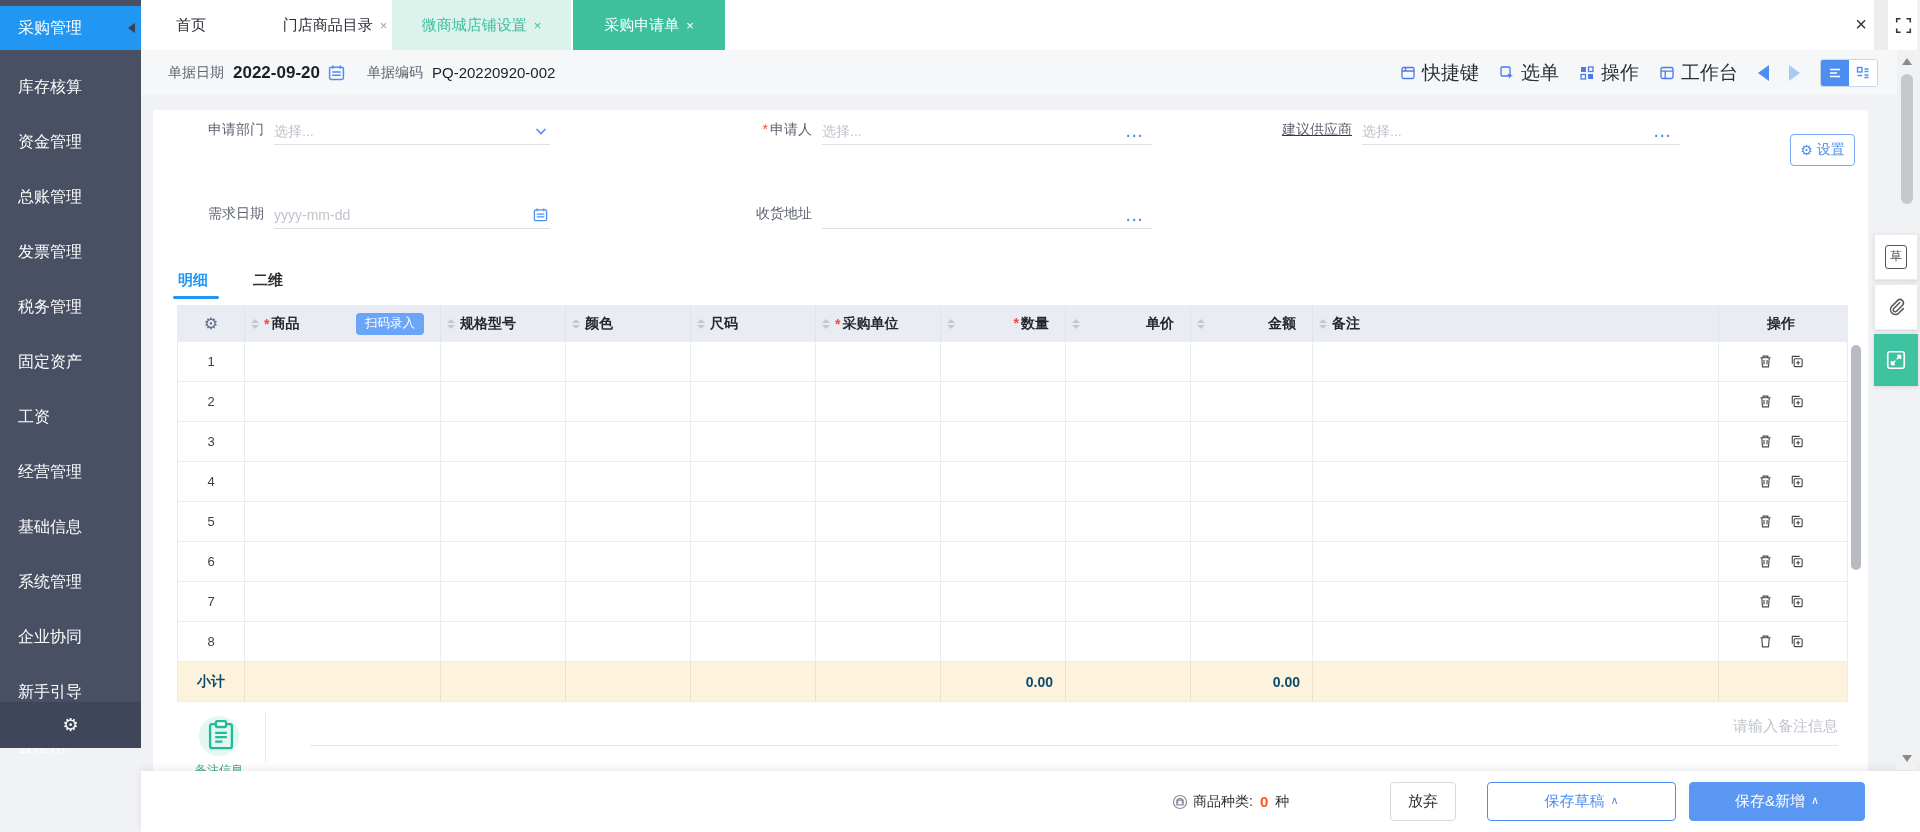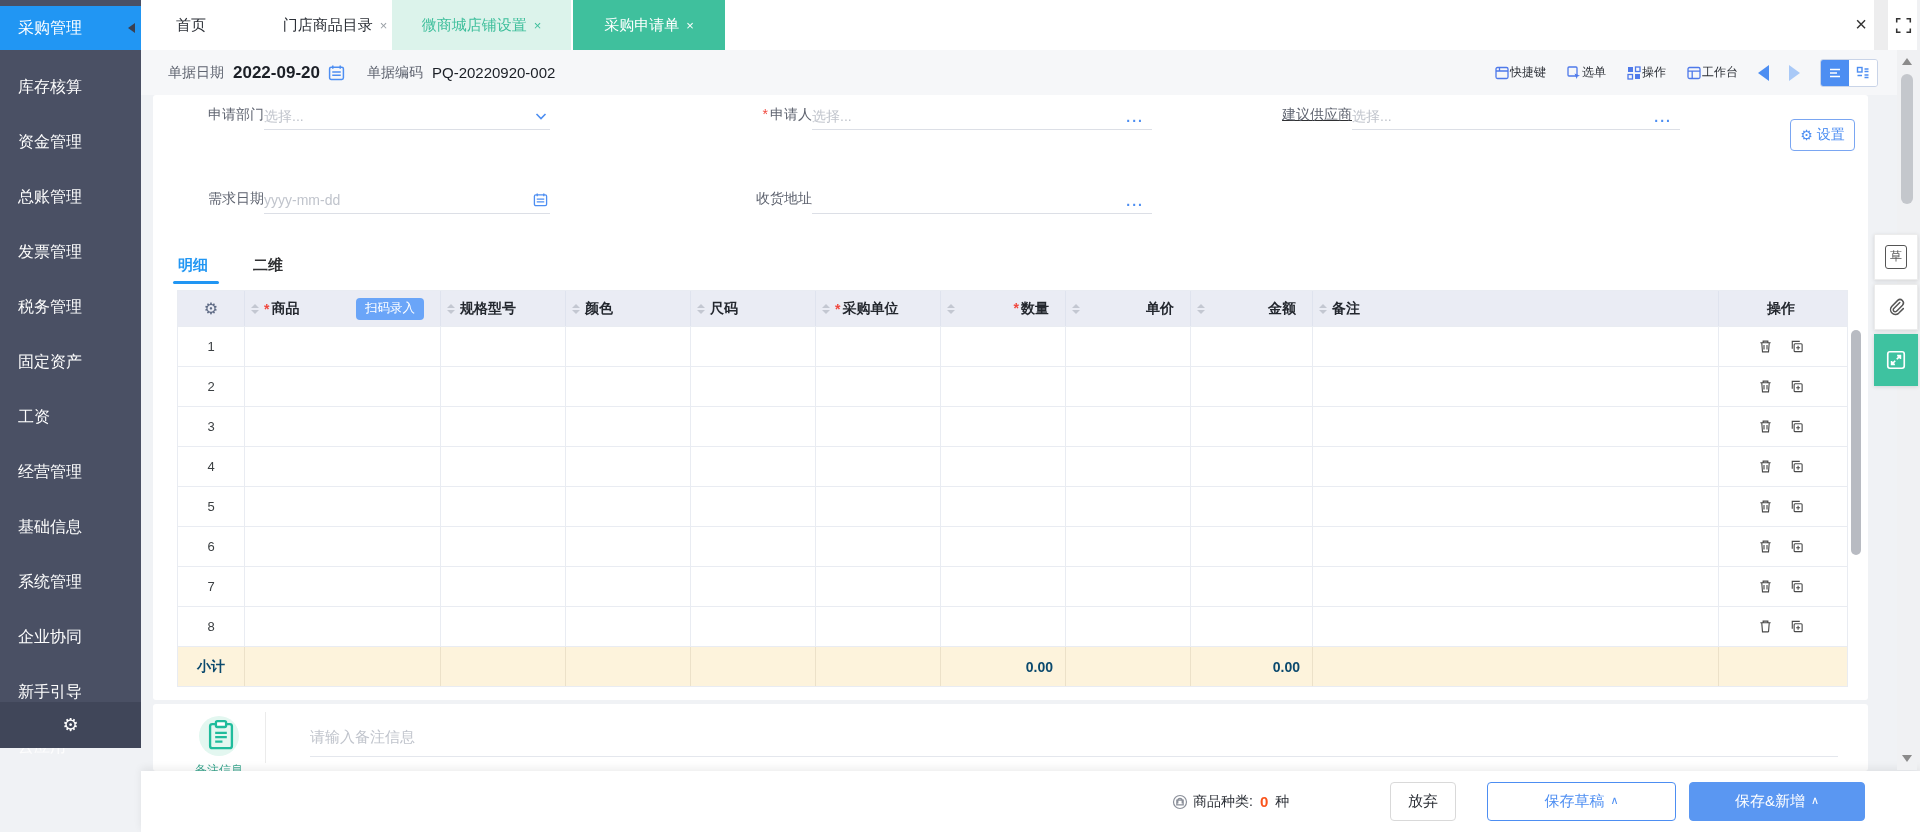--- a/index.html
+++ b/index.html
@@ -37,36 +37,36 @@
     align-items:center; justify-content:center; cursor:pointer; color:#333; }
 
   
   #toolbar { position:absolute; left:141px; top:50px; width:1779px; height:45px; background:#f6f7f9; }
   .doc-info { position:absolute; left:27px; top:0; height:45px; display:flex; align-items:center; }
   .doc-label { font-size:14px; color:#5f6470; margin-right:9px; }
   .doc-date { font-size:17px; font-weight:bold; color:#1b1f26; margin-right:8px; }
   .doc-cal { color:#4d8ef2; display:flex; cursor:pointer; margin-right:22px; }
   .doc-code { font-size:15px; color:#1b1f26; }
   .tb-right { position:absolute; right:42px; top:0; height:45px; display:flex; align-items:center; gap:20px; }
-  .tb-act { display:flex; align-items:center; font-size:12px; color:#2b2f36; cursor:pointer; }
+  .tb-act { display:flex; align-items:center; gap:6px; font-size:19px; color:#2b2f36; cursor:pointer; }
   .tb-act svg { color:#4e79ea; }
   .nav-arrow { width:0; height:0; cursor:pointer; }
   .nav-left { border-top:8px solid transparent; border-bottom:8px solid transparent; border-right:11px solid #4d8ef2; }
   .nav-right { border-top:8px solid transparent; border-bottom:8px solid transparent; border-left:11px solid #a9c9f7; }
   .vtoggle { display:flex; border:1px solid #c9d4e8; border-radius:3px; overflow:hidden; }
   .vbtn { width:28px; height:26px; display:flex; align-items:center; justify-content:center; cursor:pointer; background:#fff; }
   .vbtn.on { background:#4d8ef2; }
 
   
-  #card { position:absolute; left:153px; top:95px; width:1715px; height:605px; background:#fff;
+  #card { position:absolute; left:153px; top:110px; width:1715px; height:605px; background:#fff;
     border-radius:3px; z-index:5;padding-left:20px; }
   .fld { position:absolute; height:30px; display:flex; align-items:flex-end; }
   .fld-label { font-size:14px; color:#5f6470; text-align:right; padding-bottom:6px; white-space:nowrap; }
   .req { color:#f0483e; margin-right:2px; }
-  .fld-input-wrap { flex:1; position:relative; margin-left:0; }
+  .fld-input-wrap { flex:1; position:relative; margin-left:10px; }
   .fld-input { width:100%; border:none; outline:none; background:transparent;
     border-bottom:1px solid #dcdfe6; font-size:14px; color:#303133; height:28px;
     font-family:"Liberation Sans","DejaVu Sans",sans-serif; }
   .fld-input::placeholder { color:#c0c4cc; }
   .fld-icon { position:absolute; right:2px; bottom:7px; color:#4d8ef2; display:flex; cursor:pointer; }
   .ellipsis { position:absolute; right:8px; bottom:5px; color:#4d8ef2; font-weight:bold;
     letter-spacing:2px; font-size:14px; cursor:pointer; }
   .settings-btn { position:absolute; left:1637px; top:24px; width:65px; height:32px;
     border:1px solid #7aa6f2; border-radius:4px; background:#fff; color:#4d8ef2; font-size:14px;
     display:flex; align-items:center; justify-content:center; gap:4px; cursor:pointer; }
@@ -107,23 +107,23 @@
   .grid-scroll { position:absolute; left:1698px; top:235px; width:10px; height:225px;
     background:#b8bbc2; border-radius:5px; cursor:grab; }
 
   
   #remark { position:absolute; left:153px; top:704px; width:1715px; height:67px; background:#fff;
     border-radius:3px; overflow:hidden; z-index:5; }
   .rm-circle { position:absolute; left:46px; top:12px; width:40px; height:40px; border-radius:50%; background:#e3f7f0; }
   .rm-icon { position:absolute; left:53px; top:15px; color:#1fbc9c; }
   .rm-label { position:absolute; left:36px; top:58px; width:60px; text-align:center; font-size:12px; color:#3aa78f; }
   .rm-div { position:absolute; left:112px; top:8px; width:1px; height:51px; background:#ebebeb; }
-  .rm-input { position:absolute; left:157px; top:13px; width:1528px; height:40px; border:none; outline:none;
+  .rm-input { position:absolute; left:157px; top:2px; width:1528px; height:40px; border:none; outline:none;
     border-bottom:1px solid #e4e7ed; font-size:15px; color:#b91c1c; background:transparent;
-    font-family:"Liberation Sans","DejaVu Sans",sans-serif; }
+    font-family:"Liberation Sans","DejaVu Sans",sans-serif;text-align:right; }
   .rm-input::placeholder { color:#c0c4cc; }
 
   
   #footerbar { position:absolute; left:141px; top:771px; width:1779px; height:61px; background:#fff;
     box-shadow:0 -3px 8px rgba(0,0,0,0.07); z-index:20; }
   .count-group { position:absolute; left:1031px; top:0; height:61px; display:flex; align-items:center;
     gap:5px; font-size:14px; color:#2b2f36; }
   .count-group svg { color:#8a8f99; }
   .count-num { color:#fa541c; font-size:15px; font-weight:bold; margin:0 2px; }
   .fbtn { position:absolute; top:11px; height:39px; border-radius:4px; font-size:15px; cursor:pointer;

